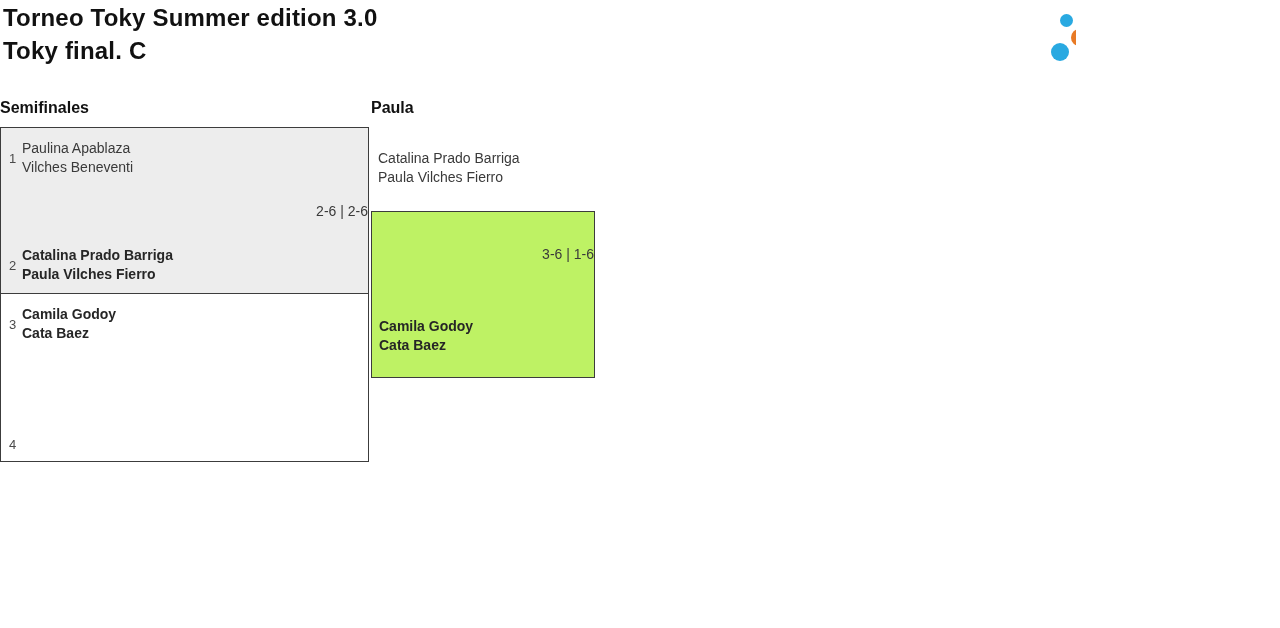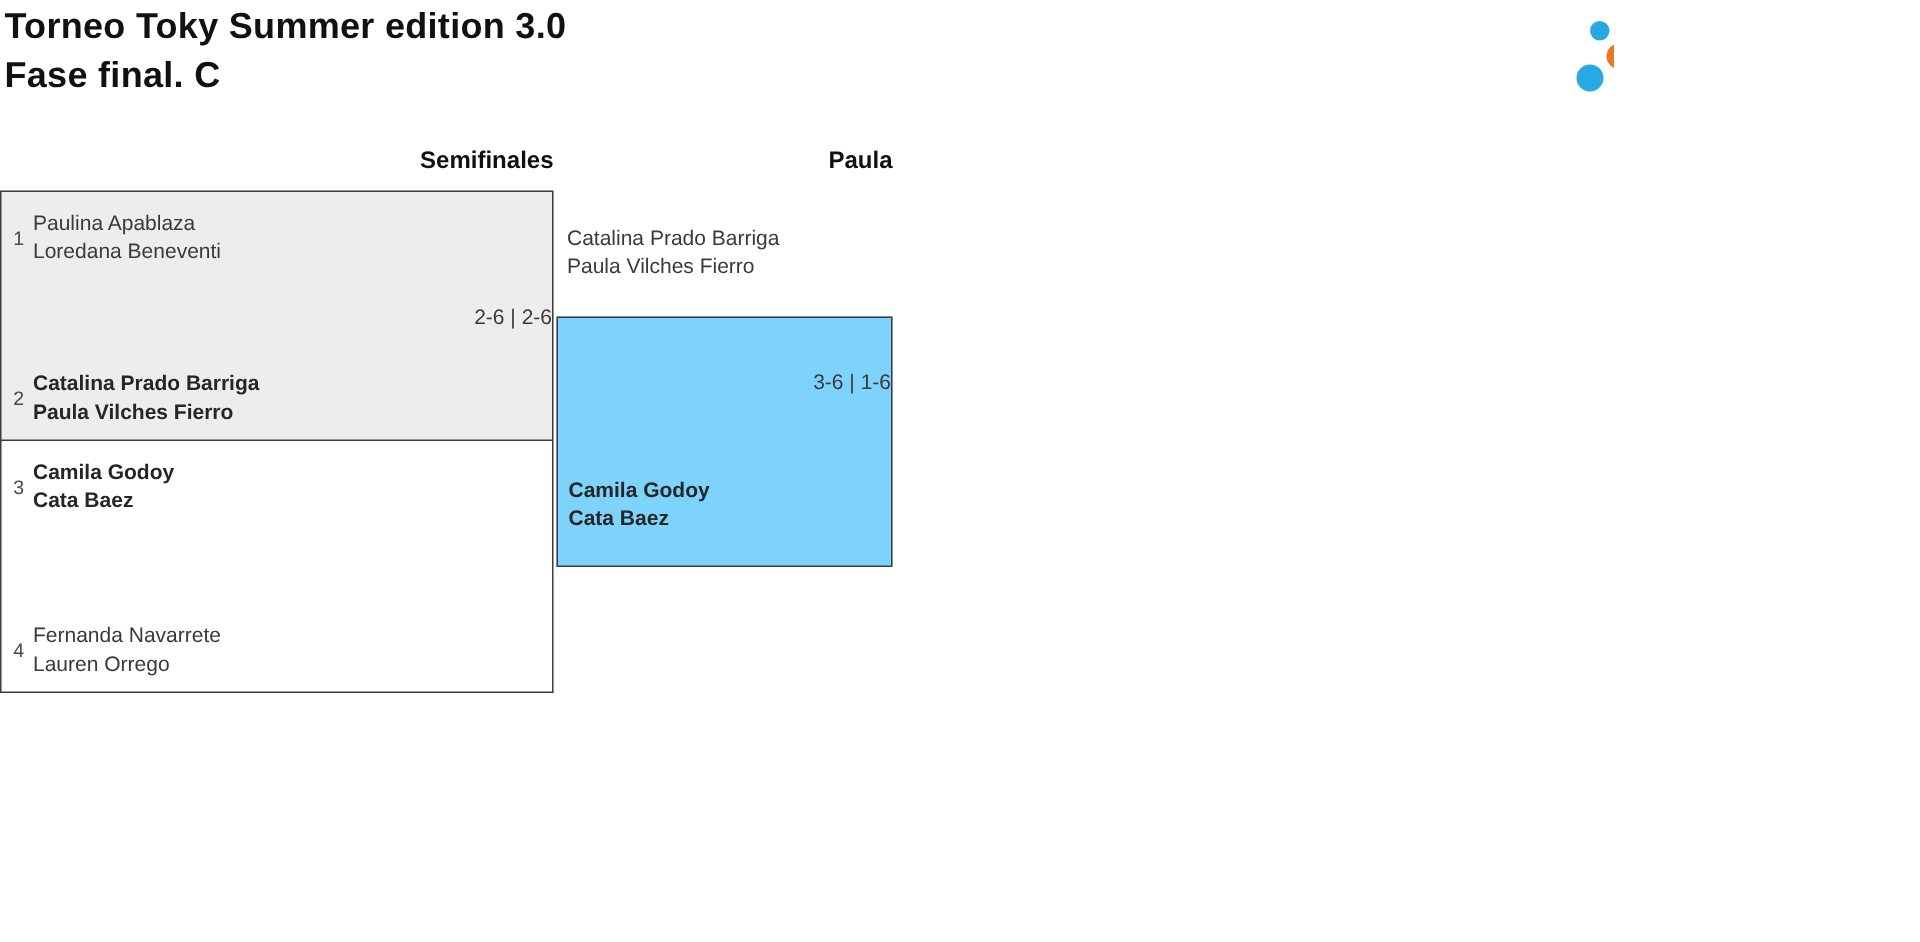--- a/index.html
+++ b/index.html
@@ -49,21 +49,21 @@
     line-height: 1;
   }
 
   
   .round-header {
     position: absolute;
     top: 99px;
     font-size: 16px;
     font-weight: 700;
     color: #111111;
-    text-align: right;
+    text-align: left;
   }
   .round-header.semis { left: 0; width: 369px; }
   .round-header.final { left: 371px; width: 224px; }
 
   
   .match-box {
     position: absolute;
     left: 0;
     width: 369px;
     border: 1px solid #3c3c3c;
@@ -101,53 +101,53 @@
     left: 378px;
     top: 149px;
   }
   .final-box {
     position: absolute;
     left: 371px;
     top: 211px;
     width: 224px;
     height: 167px;
     border: 1px solid #3c3c3c;
-    background: #7dd3fc;
+    background: #bef264;
   }
   .final-box .score { position: absolute; top: 33px; left: 0; width: 100%; }
   .final-box .final-team2 { position: absolute; left: 7px; top: 105px; }
 </style>
 </head>
 <body>
 
 <div class="page">
 
   <div class="title-block">
     <div class="title-line">Torneo Toky Summer edition 3.0</div>
-    <div class="title-line">Fase final. C</div>
+    <div class="title-line">Toky final. C</div>
   </div>
 
   <div class="logo">
     <span class="dot dot-blue-small"></span>
     <span class="dot dot-green-large"></span>
     <span class="dot dot-orange"></span>
     <span class="dot dot-blue-large"></span>
     <span class="dot dot-green-small"></span>
     <span class="logo-text">edition</span>
   </div>
 
   <div class="round-header semis">Semifinales</div>
   <div class="round-header final">Paula</div>
 
   <div class="match-box sf1">
     <div class="team-row">
       <span class="seed">1</span>
       <span class="names">
         <div>Paulina Apablaza</div>
-        <div>Loredana Beneventi</div>
+        <div>Vilches Beneventi</div>
       </span>
     </div>
     <div class="score">2-6 | 2-6</div>
     <div class="team-row winner">
       <span class="seed">2</span>
       <span class="names">
         <div>Catalina Prado Barriga</div>
         <div>Paula Vilches Fierro</div>
       </span>
     </div>
@@ -156,24 +156,20 @@
   <div class="match-box sf2">
     <div class="team-row winner">
       <span class="seed">3</span>
       <span class="names">
         <div>Camila Godoy</div>
         <div>Cata Baez</div>
       </span>
     </div>
     <div class="team-row">
       <span class="seed">4</span>
-      <span class="names">
-        <div>Fernanda Navarrete</div>
-        <div>Lauren Orrego</div>
-      </span>
     </div>
   </div>
 
   <div class="final-team1 team-row">
     <span class="names">
       <div>Catalina Prado Barriga</div>
       <div>Paula Vilches Fierro</div>
     </span>
   </div>
 

